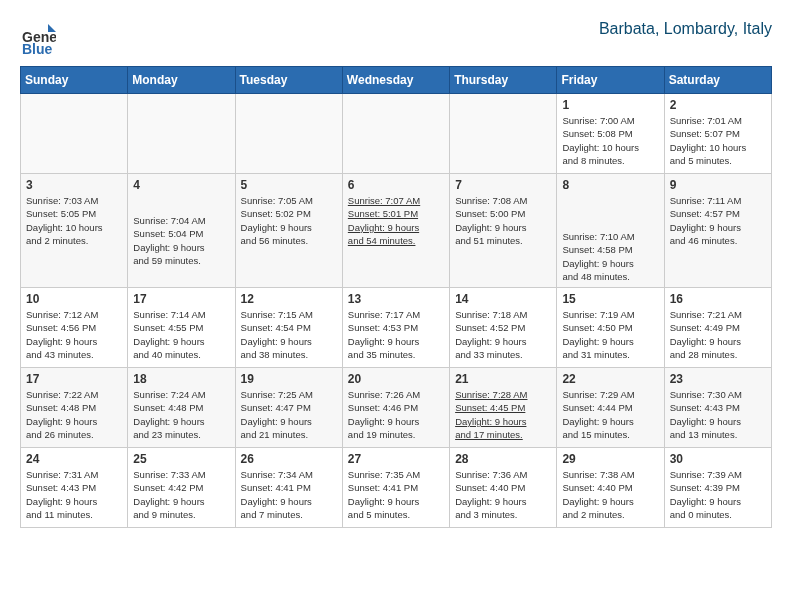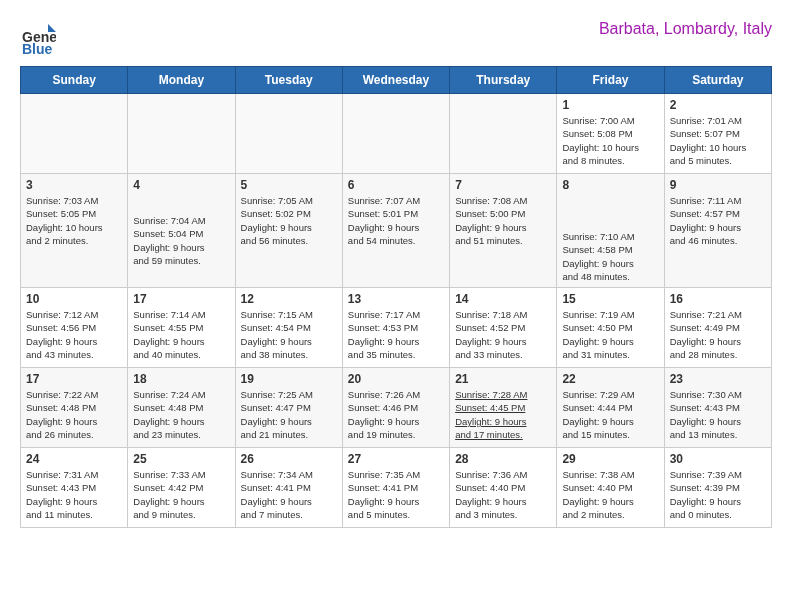--- a/index.html
+++ b/index.html
@@ -22,33 +22,33 @@
       font-size: 18px;
       font-weight: bold;
     }
     .logo-icon {
       width: 36px;
       height: 36px;
       margin-right: 4px;
     }
     .title-area { text-align: right; }
     .month-title { font-size: 32px; font-weight: bold; color: #333; }
-    .location { font-size: 16px; color: #a21caf; }
+    .location { font-size: 16px; color: #0c4a6e; }
     table {
       width: 100%;
       border-collapse: collapse;
       table-layout: fixed;
     }
     thead th {
       background-color: #2b6cb0;
       color: white;
       font-size: 12px;
       font-weight: bold;
       padding: 6px 4px;
-      text-align: center;
+      text-align: left;
       border: 1px solid #1a4f8a;
     }
     tbody td {
       vertical-align: top;
       padding: 4px 5px;
       border: 1px solid #ccc;
       font-size: 10px;
       color: #333;
       height: 80px;
       background: #fff;
@@ -135,21 +135,21 @@
         </td>
         <td>
           <div class="day-number">5</div>
           <div class="day-info" style="white-space: pre-line;">Sunrise: 7:05 AM
 Sunset: 5:02 PM
 Daylight: 9 hours
 and 56 minutes.</div>
         </td>
         <td>
           <div class="day-number">6</div>
-          <div class="day-info" style="white-space: pre-line;">Sunrise: 7:07 AM
+          <div class="day-info" style="white-space: pre-line; text-decoration: underline;">Sunrise: 7:07 AM
 Sunset: 5:01 PM
 Daylight: 9 hours
 and 54 minutes.</div>
         </td>
         <td>
           <div class="day-number">7</div>
           <div class="day-info" style="white-space: pre-line;">Sunrise: 7:08 AM
 Sunset: 5:00 PM
 Daylight: 9 hours
 and 51 minutes.</div>

